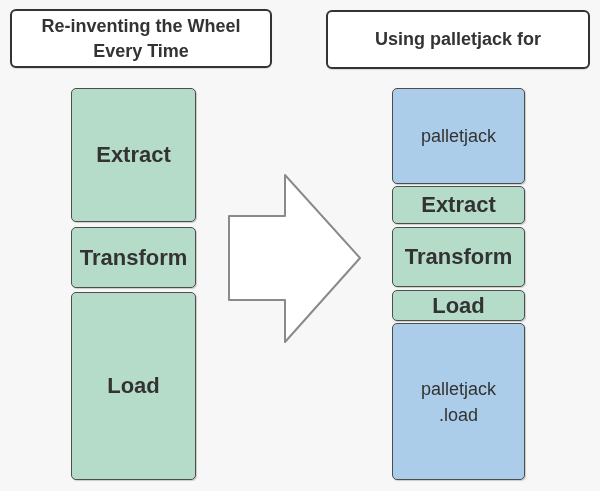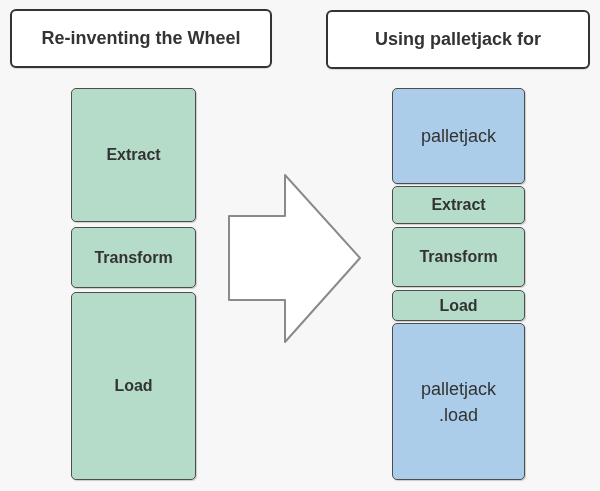--- a/index.html
+++ b/index.html
@@ -29,21 +29,21 @@
   .node {
     position: absolute;
     border: 1.5px solid #4d4d4d;
     border-radius: 5px;
     box-sizing: border-box;
     display: flex; flex-direction: column;
     align-items: center; justify-content: center;
     text-align: center;
     box-shadow: 1px 1px 1px rgba(0,0,0,0.18);
   }
-  .node.green { background: #b5dcc8; font-weight: bold; font-size: 16px; }
+  .node.green { background: #b5dcc8; font-weight: bold; font-size: 22px; }
   .node.blue  { background: #abcde9; font-weight: normal; font-size: 18px; line-height: 26px; }
 
   
   .l-col { left: 71px; width: 125px; }
   .l-extract   { top: 88px;  height: 134px; }
   .l-transform { top: 227px; height: 61px; }
   .l-load      { top: 292px; height: 188px; }
 
   
   .r-col { left: 392px; width: 133px; }
@@ -55,20 +55,21 @@
 
   .arrow-wrap { position: absolute; left: 225px; top: 172px; width: 140px; height: 175px; }
 </style>
 </head>
 <body>
 
 <div class="canvas">
 
   <div class="title-box title-left">
     <span>Re-inventing the Wheel</span>
+    <span>Every Time</span>
   </div>
 
   <div class="title-box title-right">
     <span>Using palletjack for</span>
   </div>
 
   <div class="node green l-col l-extract">
     <span>Extract</span>
   </div>
   <div class="node green l-col l-transform">

